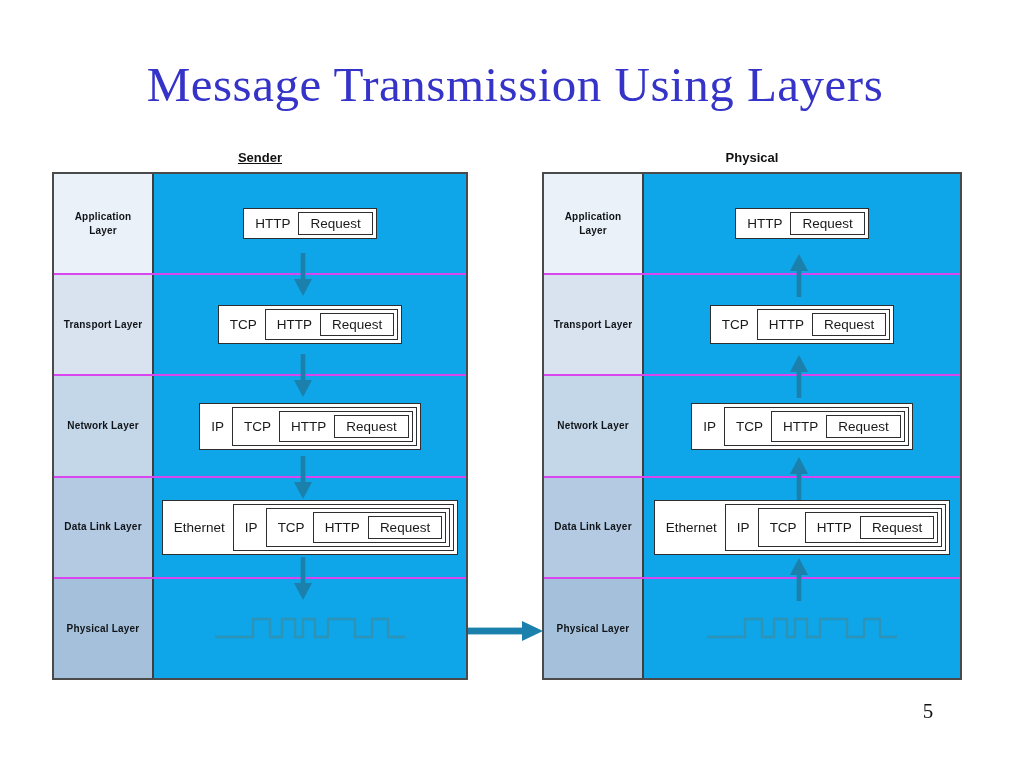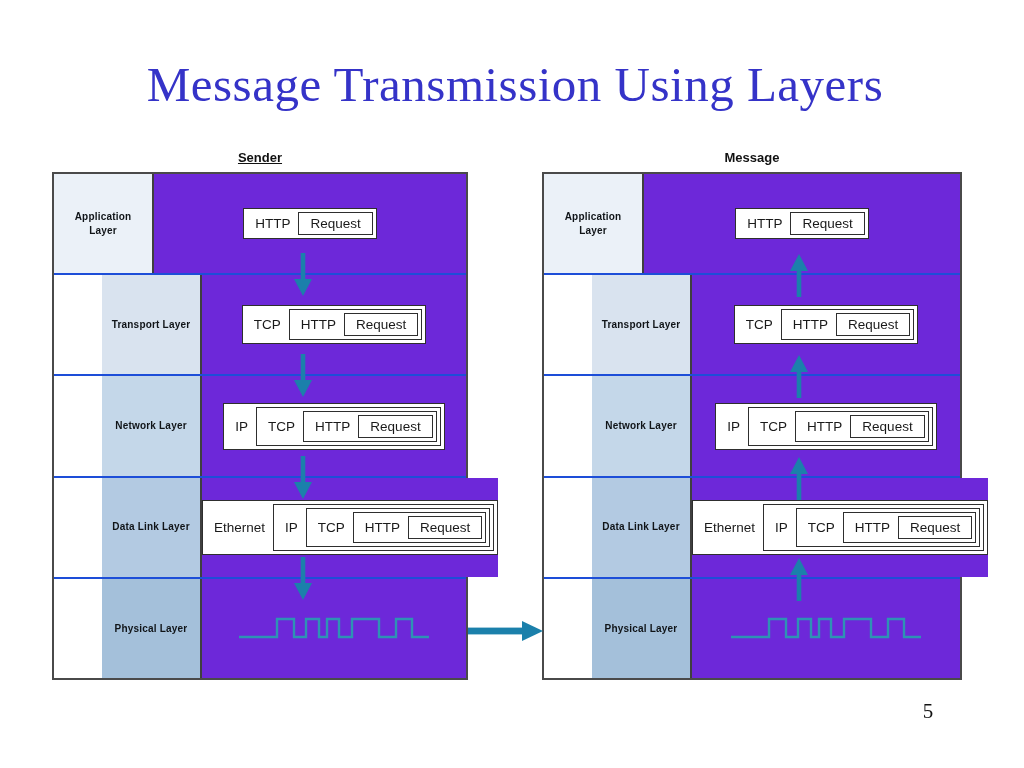--- a/index.html
+++ b/index.html
@@ -19,32 +19,32 @@
   }
   .col-header.sender{left:52px;width:416px;text-decoration:underline;}
   .col-header.receiver{left:542px;width:420px;}
   .layer-table{
     position:absolute;top:172px;height:508px;box-sizing:border-box;
     border:2px solid #4a4a4a;background:#fff;display:flex;flex-direction:column;
   }
   .layer-table.sender{left:52px;width:416px;}
   .layer-table.receiver{left:542px;width:420px;}
   .layer-row{flex:1 1 0;display:flex;min-height:0;}
-  .layer-row + .layer-row{border-top:2px solid #1d4ed8;padding-left:48px;}
+  .layer-row + .layer-row{border-top:2px solid #d946ef;}
   .layer-label{
     width:100px;flex:0 0 100px;box-sizing:border-box;border-right:2px solid #3f3f3f;
     display:flex;align-items:center;justify-content:center;
   }
   .layer-label-text{
     width:80px;text-align:center;font-size:10px;font-weight:bold;
     color:#101418;line-height:1.35;letter-spacing:0.2px;
   }
   .layer-main{
     flex:1 1 auto;position:relative;display:flex;
-    align-items:center;justify-content:center;background:#6d28d9;
+    align-items:center;justify-content:center;background:#0ea5e9;
   }
   .pkt{
     display:inline-flex;align-items:center;
     border:1.5px solid #2e2e2e;background:#fff;
     padding:3px 3px;
   }
   .pkt-label{
     padding:0 8px;font-size:13.5px;color:#1a1a1a;white-space:nowrap;
   }
   .arrow{position:absolute;color:var(--arrow);}
@@ -55,21 +55,21 @@
     position:absolute;top:699px;left:918px;width:20px;text-align:center;
     font-family:"Liberation Serif",serif;font-size:21px;color:#111;
   }
 </style>
 </head>
 <body style="--arrow: #1b80ab; --signal: #2e93b4; --title-color: #3533c8;">
 
 <div class="page-title">Message Transmission Using Layers</div>
 
 <div class="col-header sender">Sender</div>
-<div class="col-header receiver">Message</div>
+<div class="col-header receiver">Physical</div>
 
 <div class="layer-table sender">
     <div class="layer-row">
       <div class="layer-label" style="background: rgb(235, 241, 248);">
         <span class="layer-label-text">Application Layer</span>
       </div>
       <div class="layer-main">
         <span class="pkt">
           <span class="pkt-label">HTTP</span>
           <span class="pkt">

